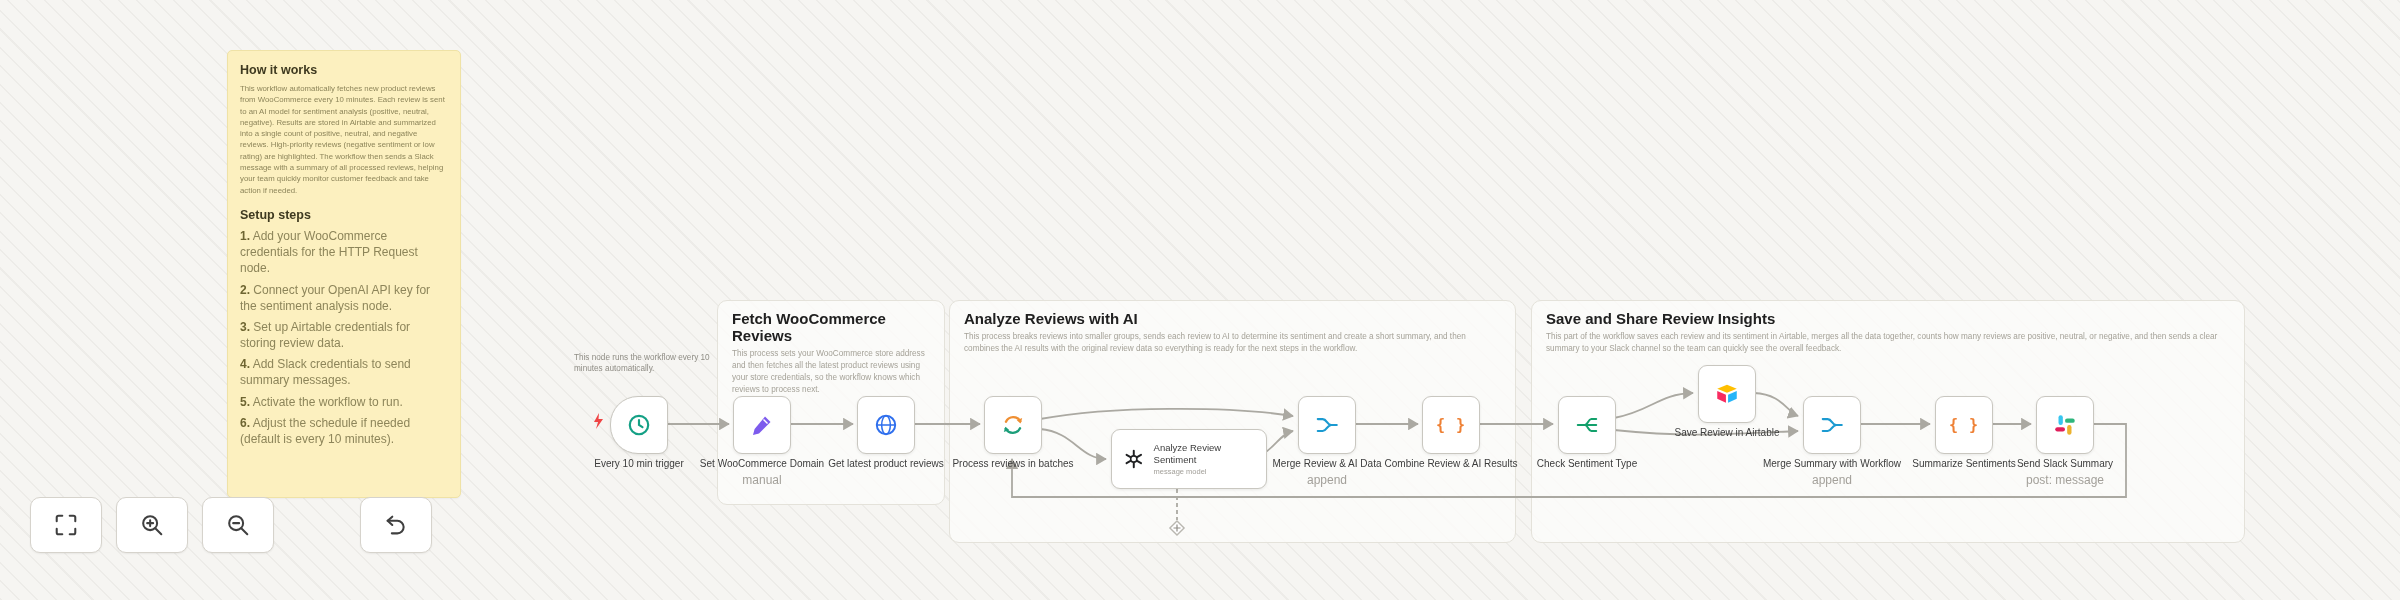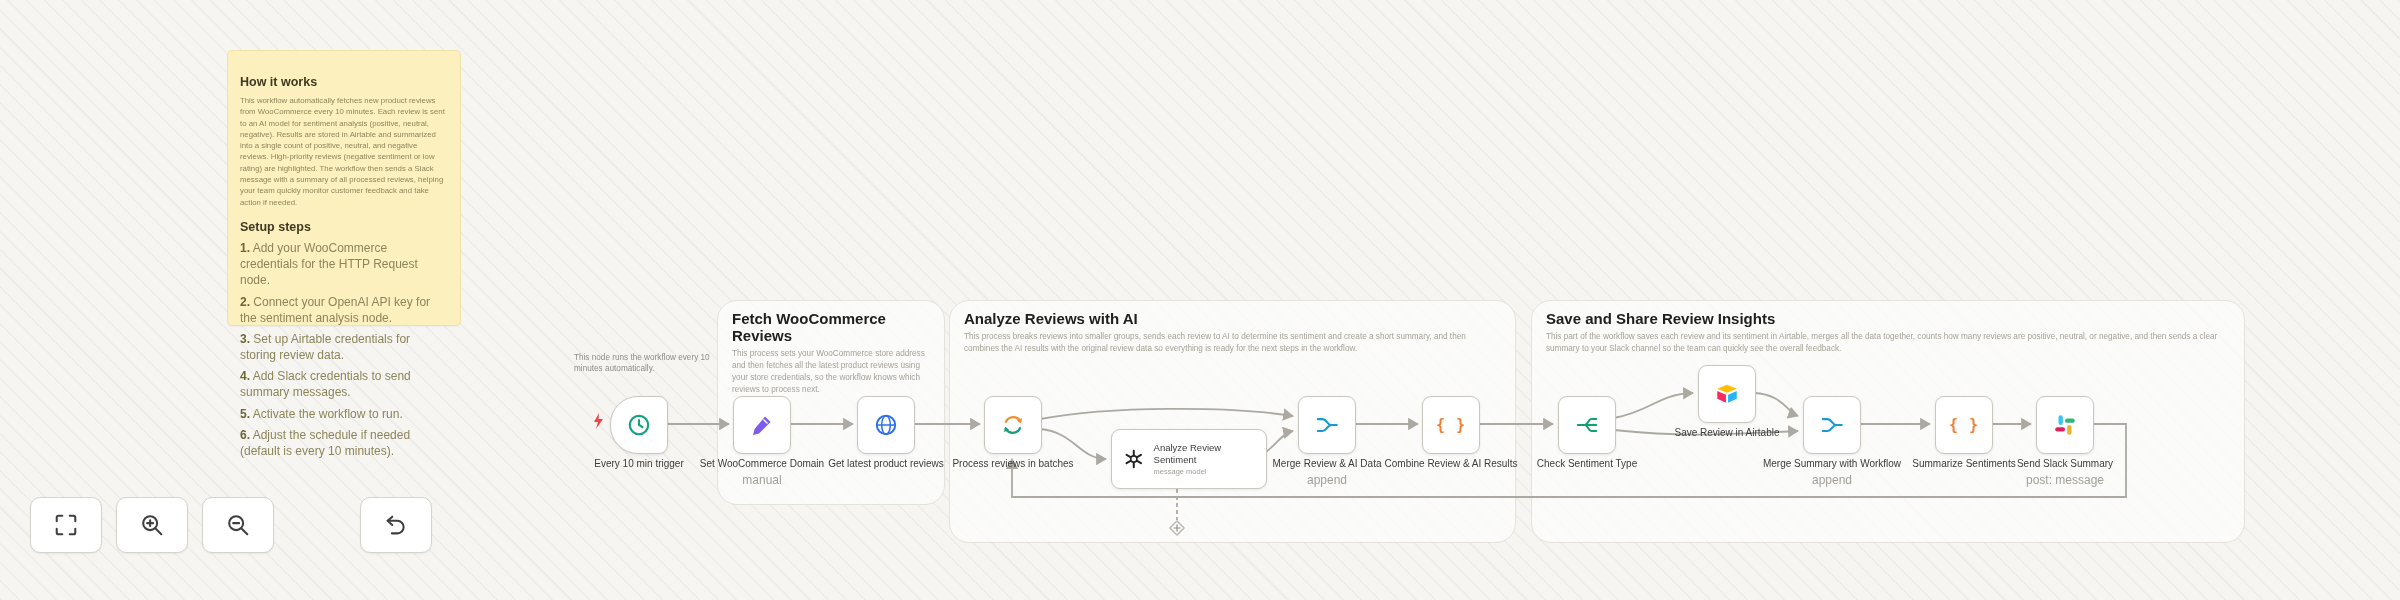--- a/index.html
+++ b/index.html
@@ -11,34 +11,34 @@
   .canvas {
     position:relative; width:2400px; height:600px;
     background-color:#f6f5f2;
     background-image:repeating-linear-gradient(45deg,
       rgba(120,115,105,0.07) 0px, rgba(120,115,105,0.07) 1.5px,
       transparent 1.5px, transparent 13px);
   }
 
   
   .sticky {
-    position:absolute; left:227px; top:50px; width:234px; height:276px;
+    position:absolute; left:227px; top:50px; width:234px; height:448px;
     background:#fcf0bf; border:1px solid #efe2a6; border-radius:5px;
-    padding:22px 12px; box-sizing:border-box; z-index:4;
+    padding:10px 12px; box-sizing:border-box; z-index:4;
     box-shadow:0 1px 2px rgba(0,0,0,0.04);
   }
   .sticky h3 { margin:2px 0 6px; font-size:12.5px; font-weight:bold; color:#3f3a20; }
   .sticky .body { margin:0 0 12px; font-size:7.8px; line-height:1.45; color:#8d855a; }
   .sticky .step { margin:0 0 5px; font-size:12px; line-height:1.35; color:#8d855a; }
   .sticky .step b { color:#6e6531; }
 
   
   .group {
     position:absolute; background:rgba(252,252,250,0.8);
-    border:1px solid #e4e2da; border-radius:20px;
+    border:1px solid #e4e2da; border-radius:10px;
     padding:9px 14px; box-sizing:border-box; z-index:1;
   }
   .group h2 { margin:0 0 4px; font-size:15px; font-weight:bold; color:#202020; }
   .group p { margin:0; font-size:8.2px; line-height:1.45; color:#a5a298; }
 
   
   .edges { position:absolute; left:0; top:0; z-index:2; pointer-events:none; }
 
   
   .node {

